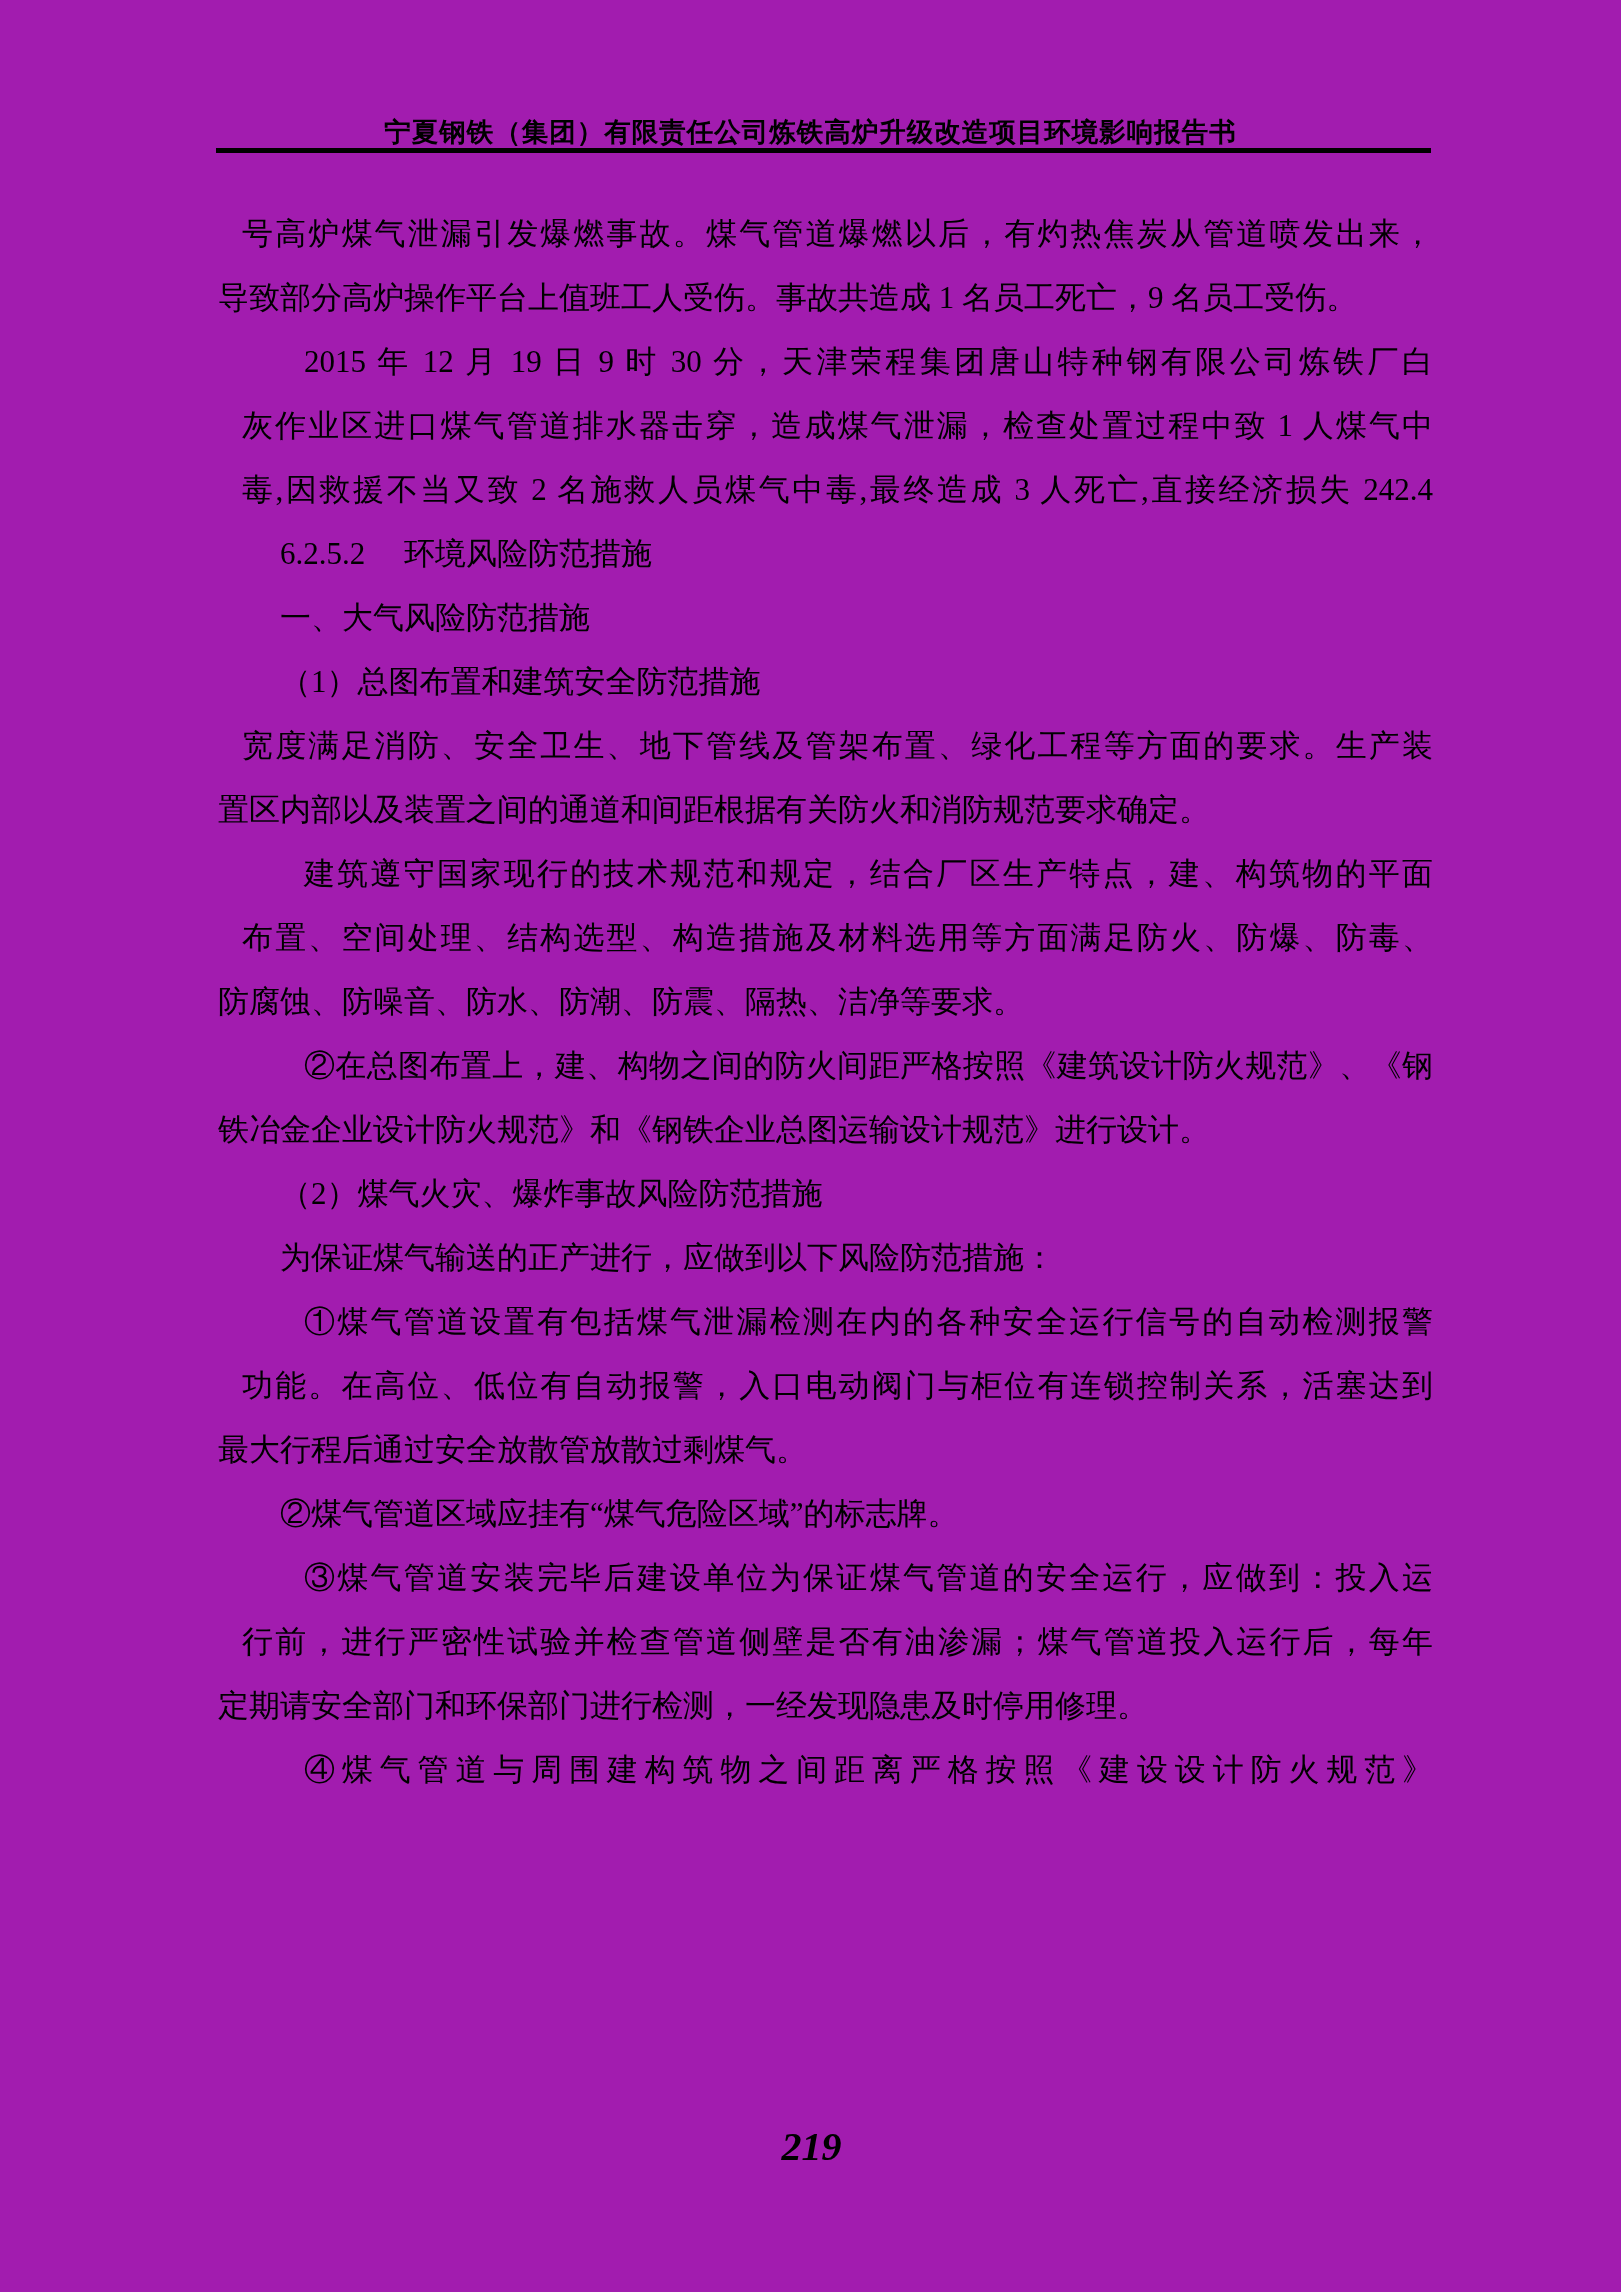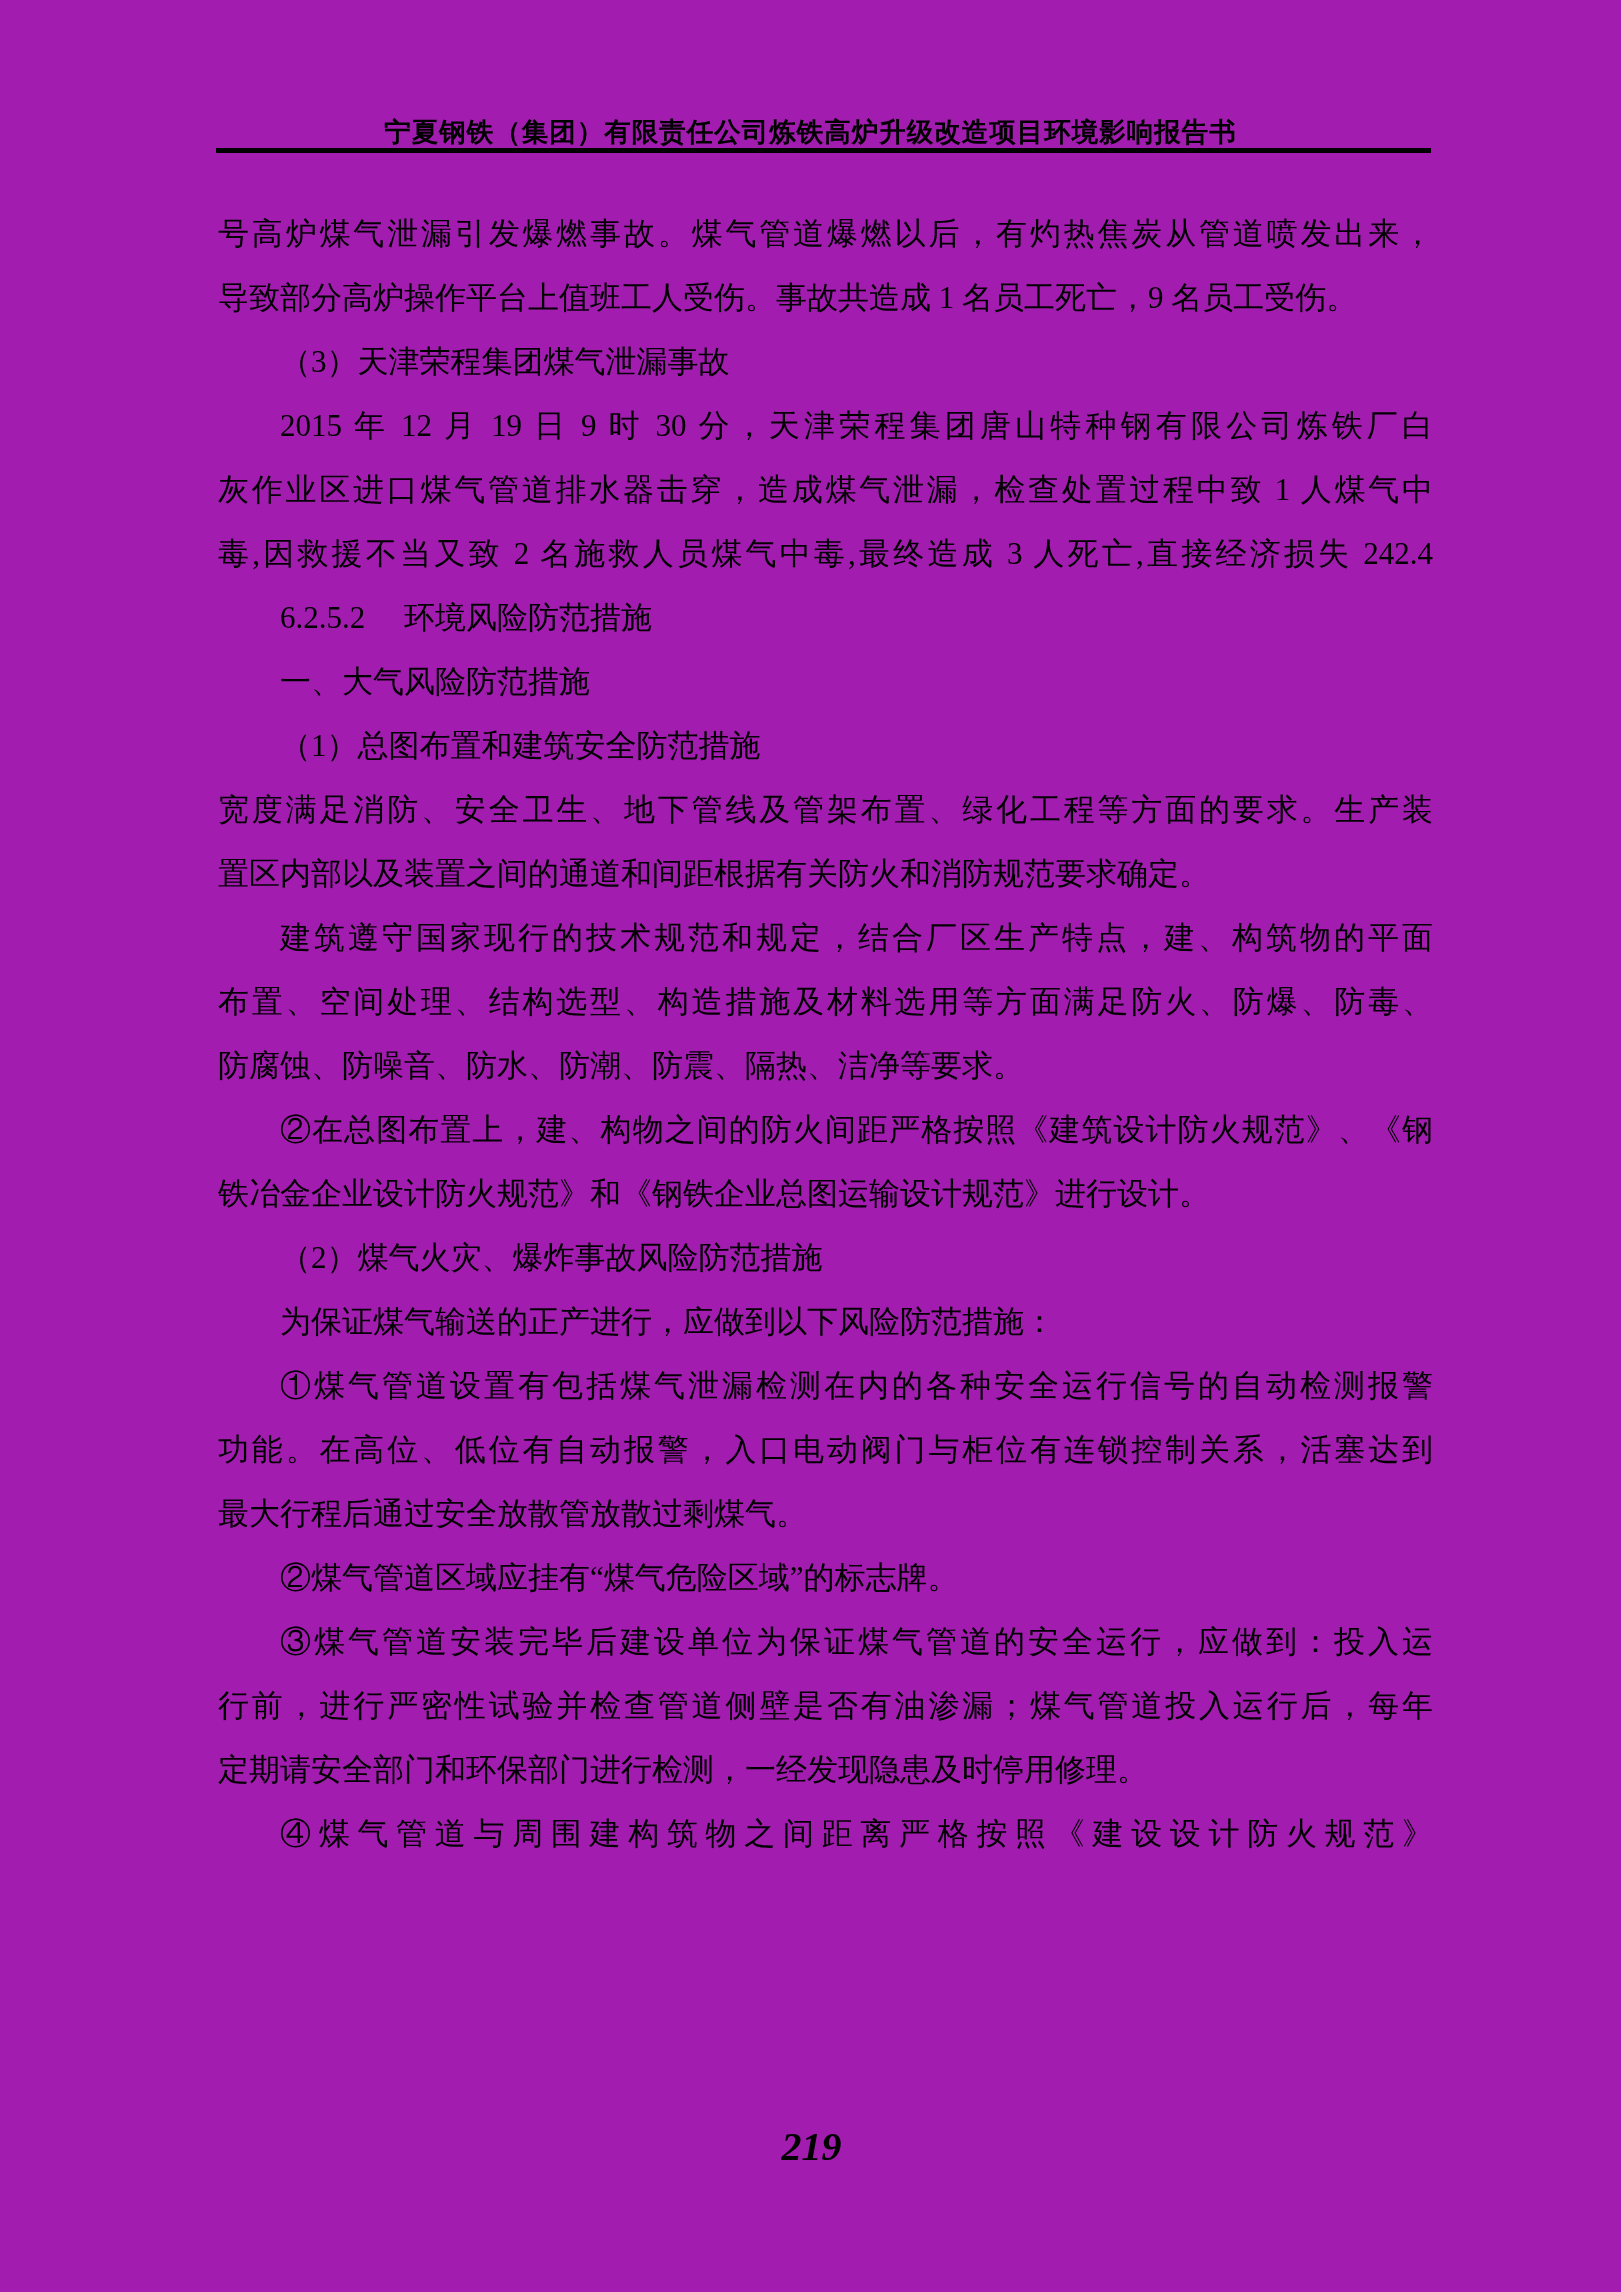--- a/index.html
+++ b/index.html
@@ -47,20 +47,21 @@
     font-size: 31px;
     text-align: justify;
     text-align-last: left;
     overflow: hidden;
   }
   .line.indent {
     text-indent: 62px;
   }
   .line.fill {
     text-align-last: justify;
+    margin-left: 24px;
   }
   .page-number {
     position: absolute;
     top: 2123px;
     left: 1px;
     width: 100%;
     text-align: center;
     font-size: 40px;
     font-weight: bold;
     font-style: italic;
@@ -68,21 +69,20 @@
 </style>
 </head>
 <body>
 
 <div class="page">
   <div class="header-title">宁夏钢铁（集团）有限责任公司炼铁高炉升级改造项目环境影响报告书</div>
   <div class="header-rule"></div>
   <div class="content">
       <div class="line fill">号高炉煤气泄漏引发爆燃事故。煤气管道爆燃以后，有灼热焦炭从管道喷发出来，</div>
       <div class="line">导致部分高炉操作平台上值班工人受伤。事故共造成 1 名员工死亡，9 名员工受伤。</div>
-      <div class="line indent">（3）天津荣程集团煤气泄漏事故</div>
       <div class="line indent fill">2015 年 12 月 19 日 9 时 30 分，天津荣程集团唐山特种钢有限公司炼铁厂白</div>
       <div class="line fill">灰作业区进口煤气管道排水器击穿，造成煤气泄漏，检查处置过程中致 1 人煤气中</div>
       <div class="line fill">毒,因救援不当又致 2 名施救人员煤气中毒,最终造成 3 人死亡,直接经济损失 242.4</div>
       <div class="line indent">6.2.5.2　 环境风险防范措施</div>
       <div class="line indent">一、大气风险防范措施</div>
       <div class="line indent">（1）总图布置和建筑安全防范措施</div>
       <div class="line fill">宽度满足消防、安全卫生、地下管线及管架布置、绿化工程等方面的要求。生产装</div>
       <div class="line">置区内部以及装置之间的通道和间距根据有关防火和消防规范要求确定。</div>
       <div class="line indent fill">建筑遵守国家现行的技术规范和规定，结合厂区生产特点，建、构筑物的平面</div>
       <div class="line fill">布置、空间处理、结构选型、构造措施及材料选用等方面满足防火、防爆、防毒、</div>

